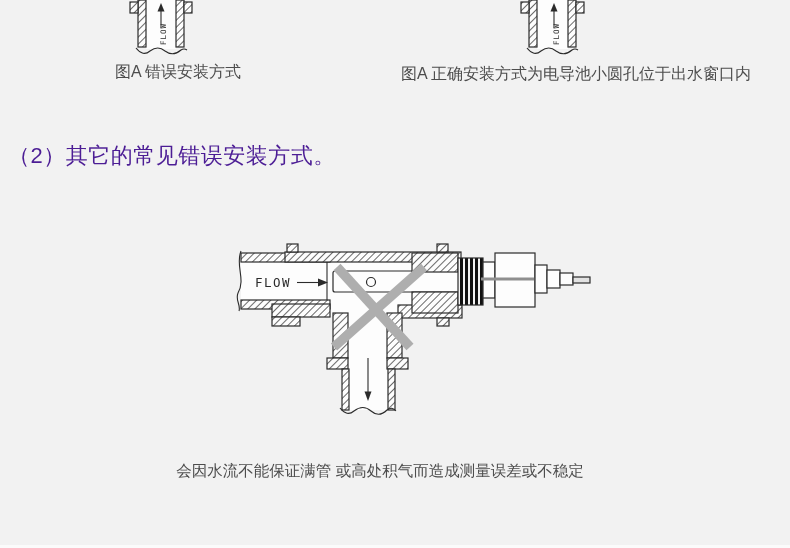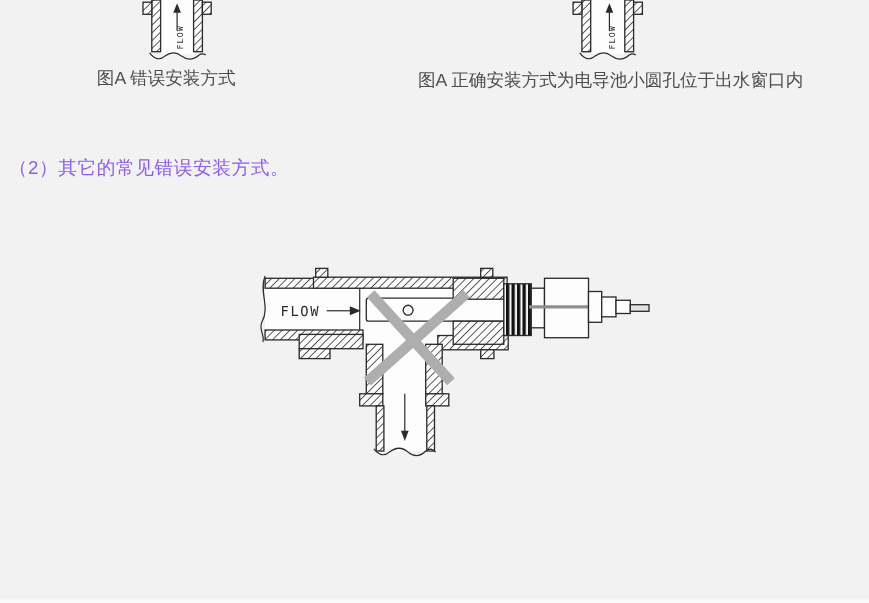--- a/index.html
+++ b/index.html
@@ -8,28 +8,28 @@
     width:790px;height:548px;
     background:#f2f2f2;
     overflow:hidden;
     font-family:"Liberation Sans","DejaVu Sans",sans-serif;
   }
   .caption{
     position:absolute;
     color:#4d4d4d;
     font-size:16px;
     line-height:20px;
-    text-align:left;
+    text-align:center;
     white-space:nowrap;
   }
   .cap-topleft{left:88px;top:62px;width:180px;}
   .cap-topright{left:380px;top:64px;width:392px;}
   .heading{
     position:absolute;left:8px;top:141px;
-    color:#8b5cf6;font-size:17px;letter-spacing:.5px;white-space:nowrap;
+    color:#4c1d95;font-size:22px;letter-spacing:.5px;white-space:nowrap;
   }
   .cap-bottom{left:140px;top:461px;width:480px;font-size:15.5px;}
   svg{position:absolute;overflow:visible;}
   .svg-defs{width:0;height:0;position:absolute;}
   .fig-mini-left{left:118px;top:0;}
   .fig-mini-right{left:510px;top:0;}
   .fig-main{left:225px;top:225px;}
   .outline{stroke:#2b2b2b;stroke-width:1.2;}
   .thin{stroke:#2b2b2b;stroke-width:1.1;fill:none;}
   .whitefill{fill:#fdfdfd;}
@@ -156,16 +156,17 @@
       <line x1="143" y1="133" x2="143" y2="167" class="thin"></line>
       <polygon points="143,176 139.5,166.5 146.5,166.5" fill="#2b2b2b"></polygon>
     </g>
 
     <g stroke="#aeaeae" stroke-width="9.5">
       <line x1="112" y1="42" x2="185" y2="122"></line>
       <line x1="199" y1="42" x2="109" y2="122"></line>
     </g>
   </svg>
 
+  <div class="caption cap-bottom">会因水流不能保证满管 或高处积气而造成测量误差或不稳定</div>
 
   <div class="bottom-strip"></div>
 
 </div>
 
 </body></html>

